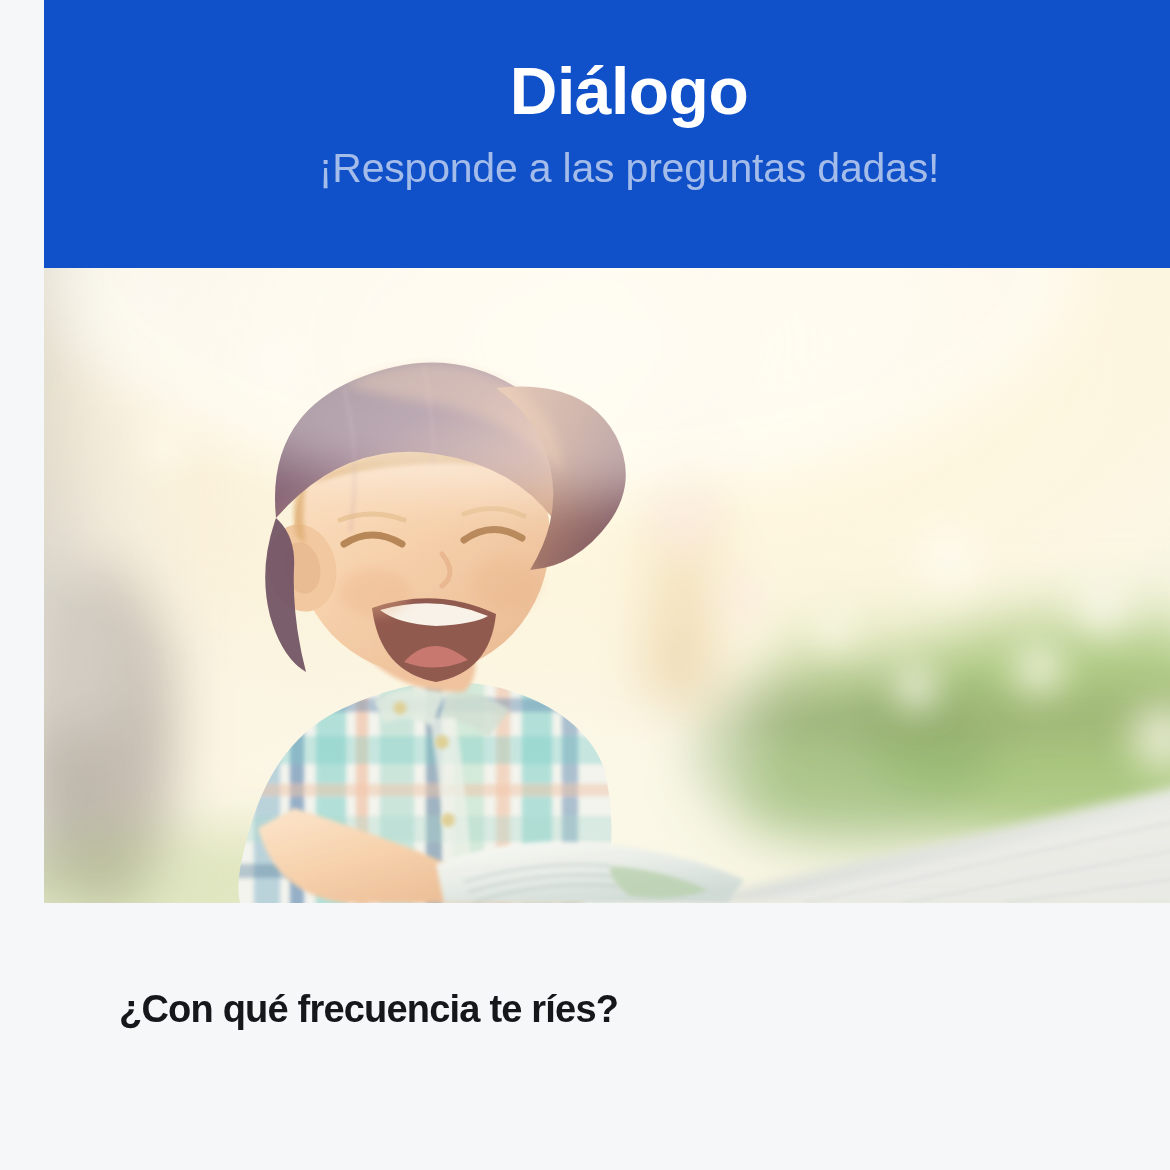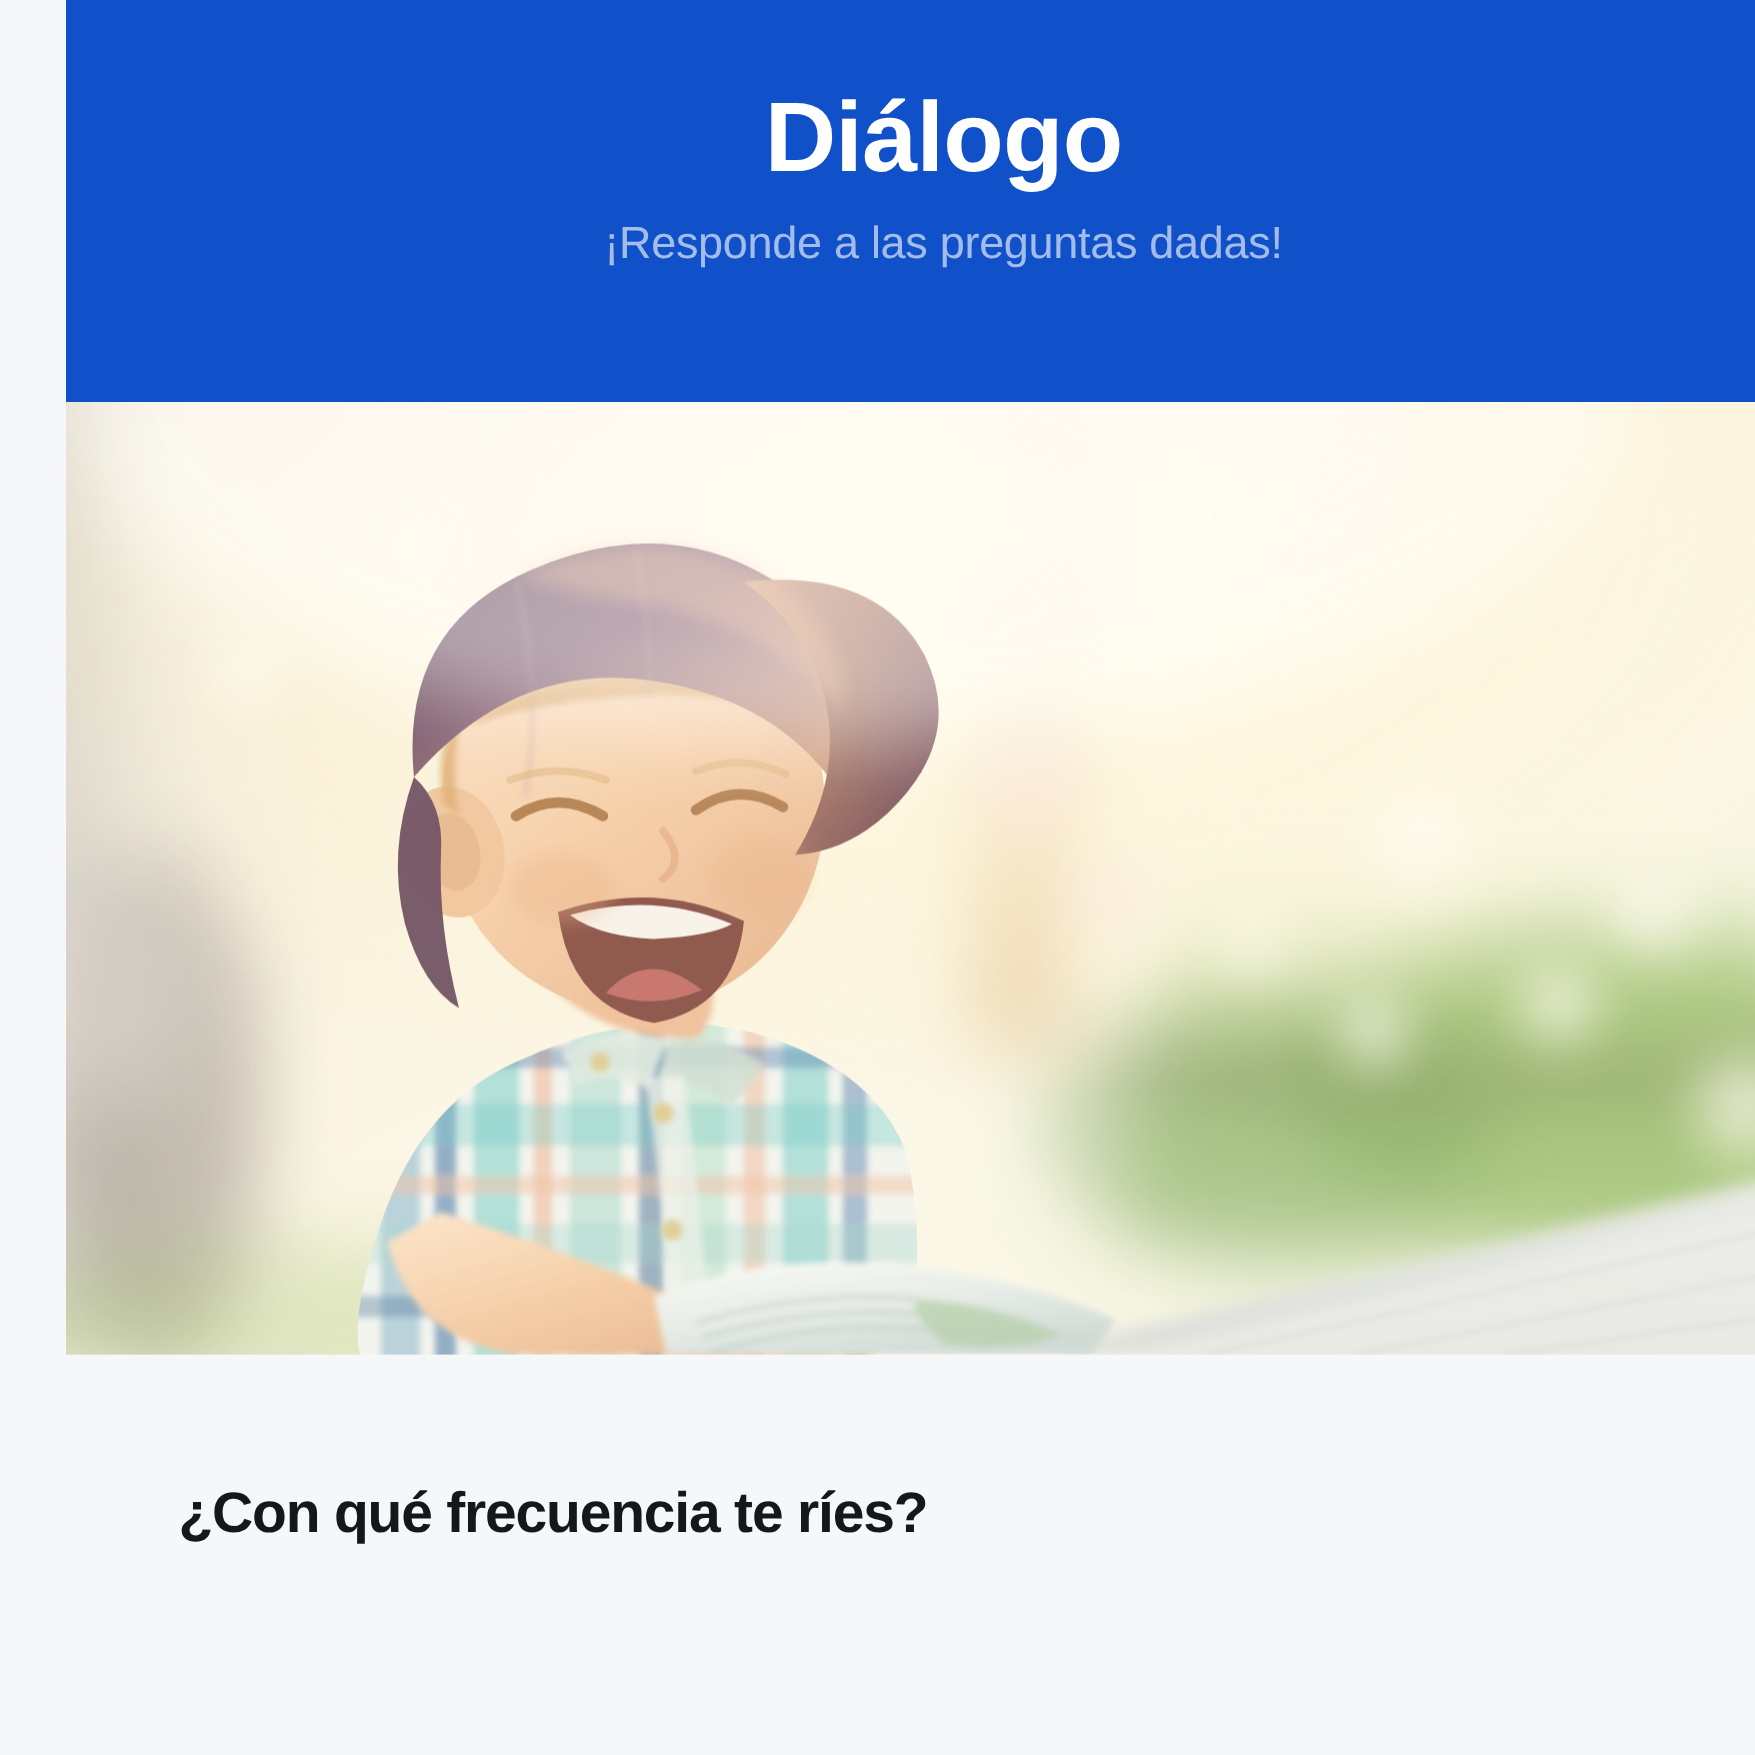--- a/index.html
+++ b/index.html
@@ -45,21 +45,21 @@
     color: #FFFFFF;
     letter-spacing: -0.5px;
     line-height: 1.0;
     margin: 0;
     text-align: center;
     white-space: nowrap;
   }
   .header-subtitle {
     margin: 0;
     margin-top: 24px;
-    font-size: 30px;
+    font-size: 41px;
     font-weight: normal;
     color: rgba(255,255,255,0.62);
     line-height: 1.0;
     text-align: center;
     white-space: nowrap;
     letter-spacing: -0.2px;
   }
 
   
   .photo {

